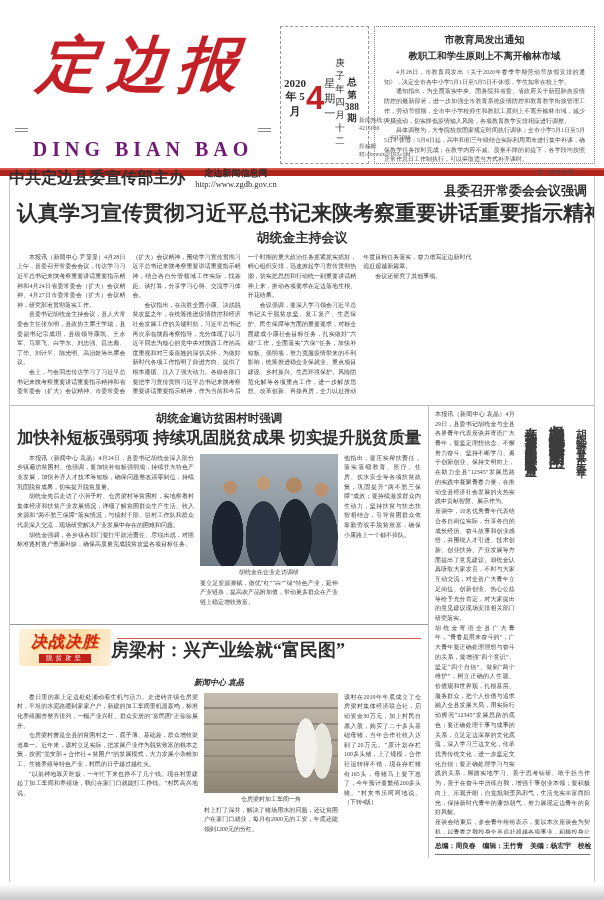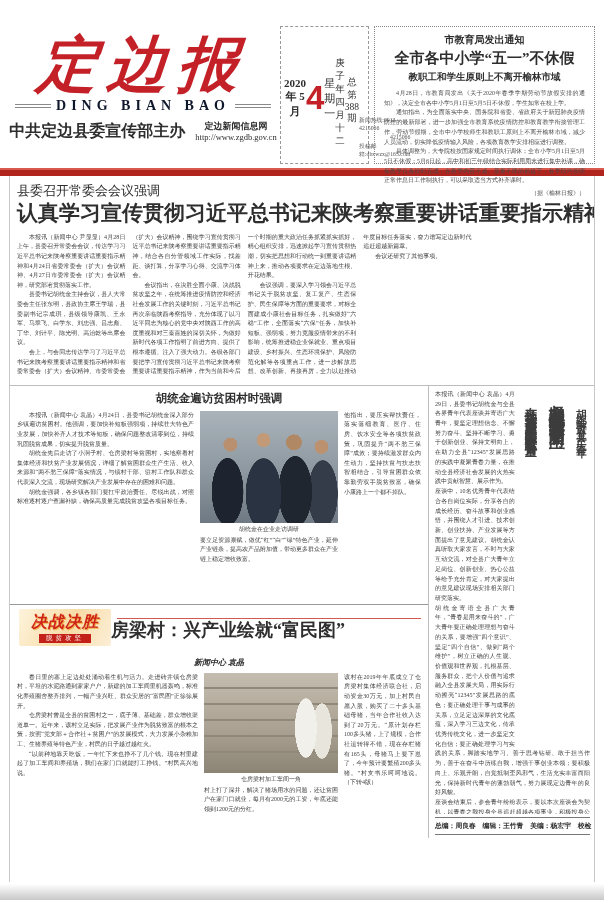--- a/index.html
+++ b/index.html
@@ -13,52 +13,52 @@
   .header { display: flex; padding: 26px 9px 4px 9px; height: 168px; }
   .masthead { width: 268px; padding-top: 8px; }
   .mast-title {
     text-align: center; font-family: "DejaVu Serif", serif;
     font-size: 60px; line-height: 1.0; font-weight: bold; font-style: italic;
     color: #c32127; letter-spacing: 10px; transform: skewX(-5deg);
     white-space: nowrap;
   }
   .latin-row { display: flex; align-items: center; gap: 5px; margin-top: 4px; padding: 0 6px; }
   .dline { flex: 1; height: 4px; border-top: 1px solid #8a8a8a; border-bottom: 1px solid #8a8a8a; }
-  .latin { font-size: 14px; letter-spacing: 5px; color: #0f172a; font-weight: bold; white-space: nowrap; }
+  .latin { font-size: 20px; letter-spacing: 5px; color: #701a75; font-weight: bold; white-space: nowrap; margin-top: 40px; }
   .pub-row { display: flex; justify-content: center; align-items: center; gap: 10px; margin-top: 7px; }
   .publisher { font-weight: bold; font-size: 16px; white-space: nowrap; }
   .site { text-align: center; line-height: 1.25; }
   .site-name { font-size: 9px; font-weight: bold; }
   .site-url { font-size: 8.5px; }
   .datebox {
     width: 89px; border: 1px dashed #999; margin-left: 3px;
     display: flex; flex-direction: row; align-items: center;
     padding: 9px 3px 4px 3px; text-align: center;
   }
   .db-ym { font-size: 11px; font-weight: bold; }
   .db-day { font-size: 33px; color: #c32127; font-weight: bold; line-height: 1.15; font-family: "Liberation Sans", sans-serif; }
   .db-week { font-size: 11px; margin-top: 2px; }
   .db-lunar { font-size: 9.5px; margin-top: 9px; font-family: Liberation Mono, monospace; }
-  .db-issue { font-size: 9.5px; margin-top: 5px; }
+  .db-issue { font-size: 9.5px; margin-top: 5px; font-weight: bold; }
   .db-contact { margin-top: auto; font-size: 5.8px; color: #555; line-height: 1.5; text-align: left; width: 100%; }
   .db-contact div:nth-child(2){ text-align: right; }
   .noticebox { flex: 1; border: 1px dotted #888; margin-left: 5px; padding: 6px 9px 3px 9px; display:flex; flex-direction:column; }
   .nt-kicker { text-align: center; font-size: 10px; font-weight: bold; }
   .nt-head { text-align: center; font-size: 15px; font-weight: 900; margin-top: 2px; white-space: nowrap; }
   .nt-sub { text-align: center; font-size: 9.5px; font-weight: bold; margin-top: 3px; }
   .nt-body { margin-top: 5px; font-size: 6px; line-height: 1.62; text-align: justify; color: #4a4a4a; }
   .nt-body p { text-indent: 2em; }
   .nt-credit { text-align: right; font-size: 6px; margin-top: 3px; color: #4a4a4a; }
   
   .redband { height: 8px; background: #b0241e; border-top: 2px solid #d85a4e; }
   
   .main { margin: 0 9px; border-left: 1px solid #c7c7c7; border-right: 1px solid #c7c7c7; height: 706px; overflow: hidden; }
   
   .a1 { padding: 6px 7px 3px 7px; border-bottom: 1px solid #bdbdbd; }
-  .a1-kicker { text-align: left; font-size: 13px; font-weight: normal; }
+  .a1-kicker { text-align: right; font-size: 13px; font-weight: bold; }
   .a1-h { text-align: center; font-family: "Liberation Sans", "DejaVu Sans", sans-serif;
           font-weight: 900; font-size: 21px; line-height: 1.28; white-space: nowrap; letter-spacing: 0; }
   .a1-sub { text-align: center; font-size: 13px; font-weight: bold; margin-top: 2px; }
   .a1-body { margin-top: 6px; height: 149px; column-count: 5; column-gap: 7px; column-fill: auto;
              font-size: 6px; line-height: 1.6; text-align: justify; color: #3d3d3d; overflow: hidden; }
   .a1-body p, .smalltext p { text-indent: 2em; }
   
   .lower { display: flex; height: 452px; }
   .lower-left { width: 418px; display: flex; flex-direction: column; }
   .lower-right { flex: 1; border-left: 1px solid #bdbdbd; padding: 4px 4px 3px 6px; display: flex; flex-direction: column; overflow: hidden; }
@@ -154,54 +154,55 @@
       <div class="db-issue">总第 388 期</div>
       <div class="db-contact">
         <div>新闻热线:0912—4215066</div>
         <div>4215066</div>
         <div>投稿邮箱:dbxwzx@163.com</div>
       </div>
     </div>
 
     <div class="noticebox">
       <div class="nt-kicker">市教育局发出通知</div>
-      <div class="nt-head">全市各中小学“五一”不休假</div>
       <div class="nt-sub">教职工和学生原则上不离开榆林市域</div>
       <div class="nt-body">
         <p>4月28日，市教育局发出《关于2020年春季学期劳动节放假安排的通知》，决定全市各中小学5月1日至5月5日不休假，学生如常在校上学。</p>
         <p>通知指出，为全面落实中央、国务院和省委、省政府关于新冠肺炎疫情防控的最新部署，进一步加强全市教育系统疫情防控和教育教学衔接管理工作，劳动节假期，全市中小学校师生和教职工原则上不离开榆林市域，减少人员流动，切实降低疫情输入风险，各项教育教学安排相应进行调整。</p>
         <p>具体调整为，大专院校按国家规定时间执行调休；全市小学5月1日至5月5日不休假；5月6日起，高中和初三年级结合实际利用周末进行集中补课，确保教学任务按时完成；在教学内容不减、质量不降的前提下，各学段均按照正常作息日工作制执行，可以采取适当方式补齐课时。</p>
       </div>
       <div class="nt-credit">（据《榆林日报》）</div>
     </div>
   </div>
 
   <div class="redband"></div>
 
   <div class="main">
 
     <div class="a1">
       <div class="a1-kicker">县委召开常委会会议强调</div>
       <div class="a1-h">认真学习宣传贯彻习近平总书记来陕考察重要讲话重要指示精神</div>
+      <div class="a1-sub">胡统金主持会议</div>
       <div class="a1-body">
         <p>本报讯（新闻中心 尹显显）4月28日上午，县委召开常委会会议，传达学习习近平总书记来陕考察重要讲话重要指示精神和4月24日省委常委会（扩大）会议精神、4月27日市委常委会（扩大）会议精神，研究部署贯彻落实工作。</p>
         <p>县委书记胡统金主持会议，县人大常委会主任张东明，县政协主席王学瑞，县委副书记宗成琪，县级领导康凯、王永军、马翠飞、白学东、刘忠强、吕志彪、丁华、刘计平、陈光明、高治乾等出席会议。</p>
         <p>会上，与会同志传达学习了习近平总书记来陕考察重要讲话重要指示精神和省委常委会（扩大）会议精神、市委常委会（扩大）会议精神，围绕学习宣传贯彻习近平总书记来陕考察重要讲话重要指示精神，结合各自分管领域工作实际，找差距、谈打算，分享学习心得、交流学习体会。</p>
         <p>会议指出，在决胜全面小康、决战脱贫攻坚之年，在统筹推进疫情防控和经济社会发展工作的关键时刻，习近平总书记再次亲临陕西考察指导，充分体现了以习近平同志为核心的党中央对陕西工作的高度重视和对三秦百姓的深切关怀，为做好新时代各项工作指明了前进方向、提供了根本遵循、注入了强大动力。各级各部门要把学习宣传贯彻习近平总书记来陕考察重要讲话重要指示精神，作为当前和今后一个时期的重大政治任务抓紧抓实抓好，精心组织安排，迅速掀起学习宣传贯彻热潮，切实把思想和行动统一到重要讲话精神上来，推动各项要求在定边落地生根、开花结果。</p>
         <p>会议强调，要深入学习领会习近平总书记关于脱贫攻坚、复工复产、生态保护、民生保障等方面的重要要求，对标全面建成小康社会目标任务，扎实做好“六稳”工作，全面落实“六保”任务，加快补短板、强弱项，努力克服疫情带来的不利影响，统筹推进稳企业保就业、重点项目建设、乡村振兴、生态环境保护、风险防范化解等各项重点工作，进一步解放思想、改革创新、再接再厉，全力以赴推动年度目标任务落实，奋力谱写定边新时代追赶超越新篇章。</p>
         <p>会议还研究了其他事项。</p>
       </div>
     </div>
 
     <div class="lower">
 
       <div class="lower-left">
 
         <div class="a2">
           <div class="a2-kicker">胡统金遍访贫困村时强调</div>
+          <div class="a2-h">加快补短板强弱项 持续巩固脱贫成果 切实提升脱贫质量</div>
           <div class="colrow">
             <div class="a2-left smalltext">
               <p>本报讯（新闻中心 袁晶）4月24日，县委书记胡统金深入部分乡镇遍访贫困村。他强调，要加快补短板强弱项，持续壮大特色产业发展，加快补齐人才技术等短板，确保问题整改清零到位，持续巩固脱贫成果，切实提升脱贫质量。</p>
               <p>胡统金先后走访了小涧子村、仓房梁村等贫困村，实地察看村集体经济和扶贫产业发展情况，详细了解贫困群众生产生活、收入来源和“两不愁三保障”落实情况，与镇村干部、驻村工作队和群众代表深入交流，现场研究解决产业发展中存在的困难和问题。</p>
               <p>胡统金强调，各乡镇各部门要扛牢政治责任、尽锐出战，对照标准逐村逐户查漏补缺，确保高质量完成脱贫攻坚各项目标任务。</p>
             </div>
             <div class="a2-mid">
               <div class="photoA"></div>
               <div class="photocap">胡统金在企业走访调研</div>
               <div class="underphoto">要立足资源禀赋，做优“红”“白”“绿”特色产业，延伸产业链条，提高农产品附加值，带动更多群众在产业链上稳定增收致富。</div>

